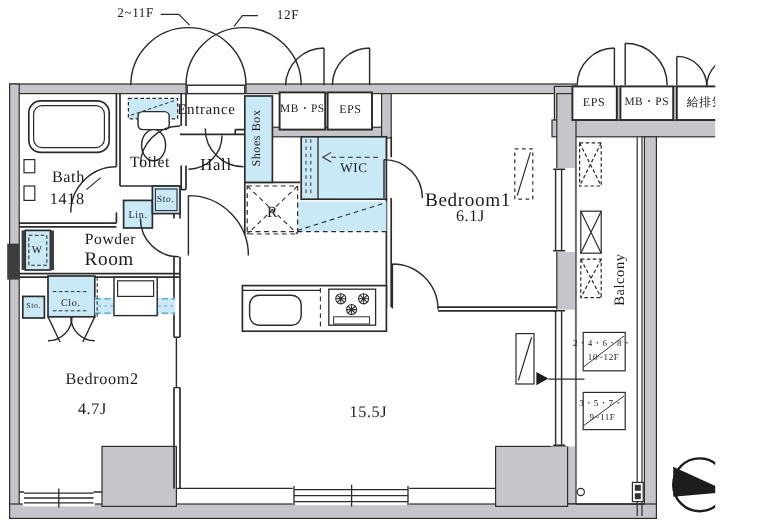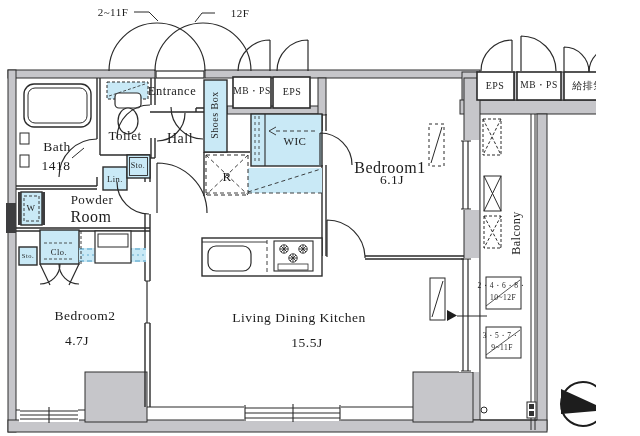--- a/index.html
+++ b/index.html
@@ -248,21 +248,20 @@
 <div class="lbl" style="left:252px;top:92px;font-size:9.5px">MB・PS</div>
 <div class="lbl" style="left:292px;top:92px;font-size:10px">EPS</div>
 <div class="lbl" style="left:495px;top:86px;font-size:10px">EPS</div>
 <div class="lbl" style="left:539px;top:86px;font-size:9.5px">MB・PS</div>
 <div class="lbl" style="left:588px;top:86px;font-size:10px">給排気</div>
 
 <div class="lbl" style="left:390px;top:168px;font-size:16px">Bedroom1</div>
 <div class="lbl" style="left:392px;top:180px;font-size:13.5px">6.1J</div>
 <div class="lbl" style="left:85px;top:316px;font-size:13.5px">Bedroom2</div>
 <div class="lbl" style="left:77px;top:341px;font-size:13.5px">4.7J</div>
-<div class="lbl" style="left:299px;top:318px;font-size:13.5px">Living Dining Kitchen</div>
 <div class="lbl" style="left:307px;top:343px;font-size:13.5px">15.5J</div>
 <div class="lbl rot" style="left:516px;top:233px;font-size:12px">Balcony</div>
 
 <div class="lbl" style="left:502px;top:286px;font-size:7.5px">2・4・6・8・</div>
 <div class="lbl" style="left:503px;top:298px;font-size:7.5px">10~12F</div>
 <div class="lbl" style="left:501px;top:336px;font-size:7.5px">3・5・7・</div>
 <div class="lbl" style="left:502px;top:348px;font-size:7.5px">9~11F</div>
 
 <div class="lbl rotN" style="left:608px;top:412px;font-size:10.5px">N</div>
 </div>

